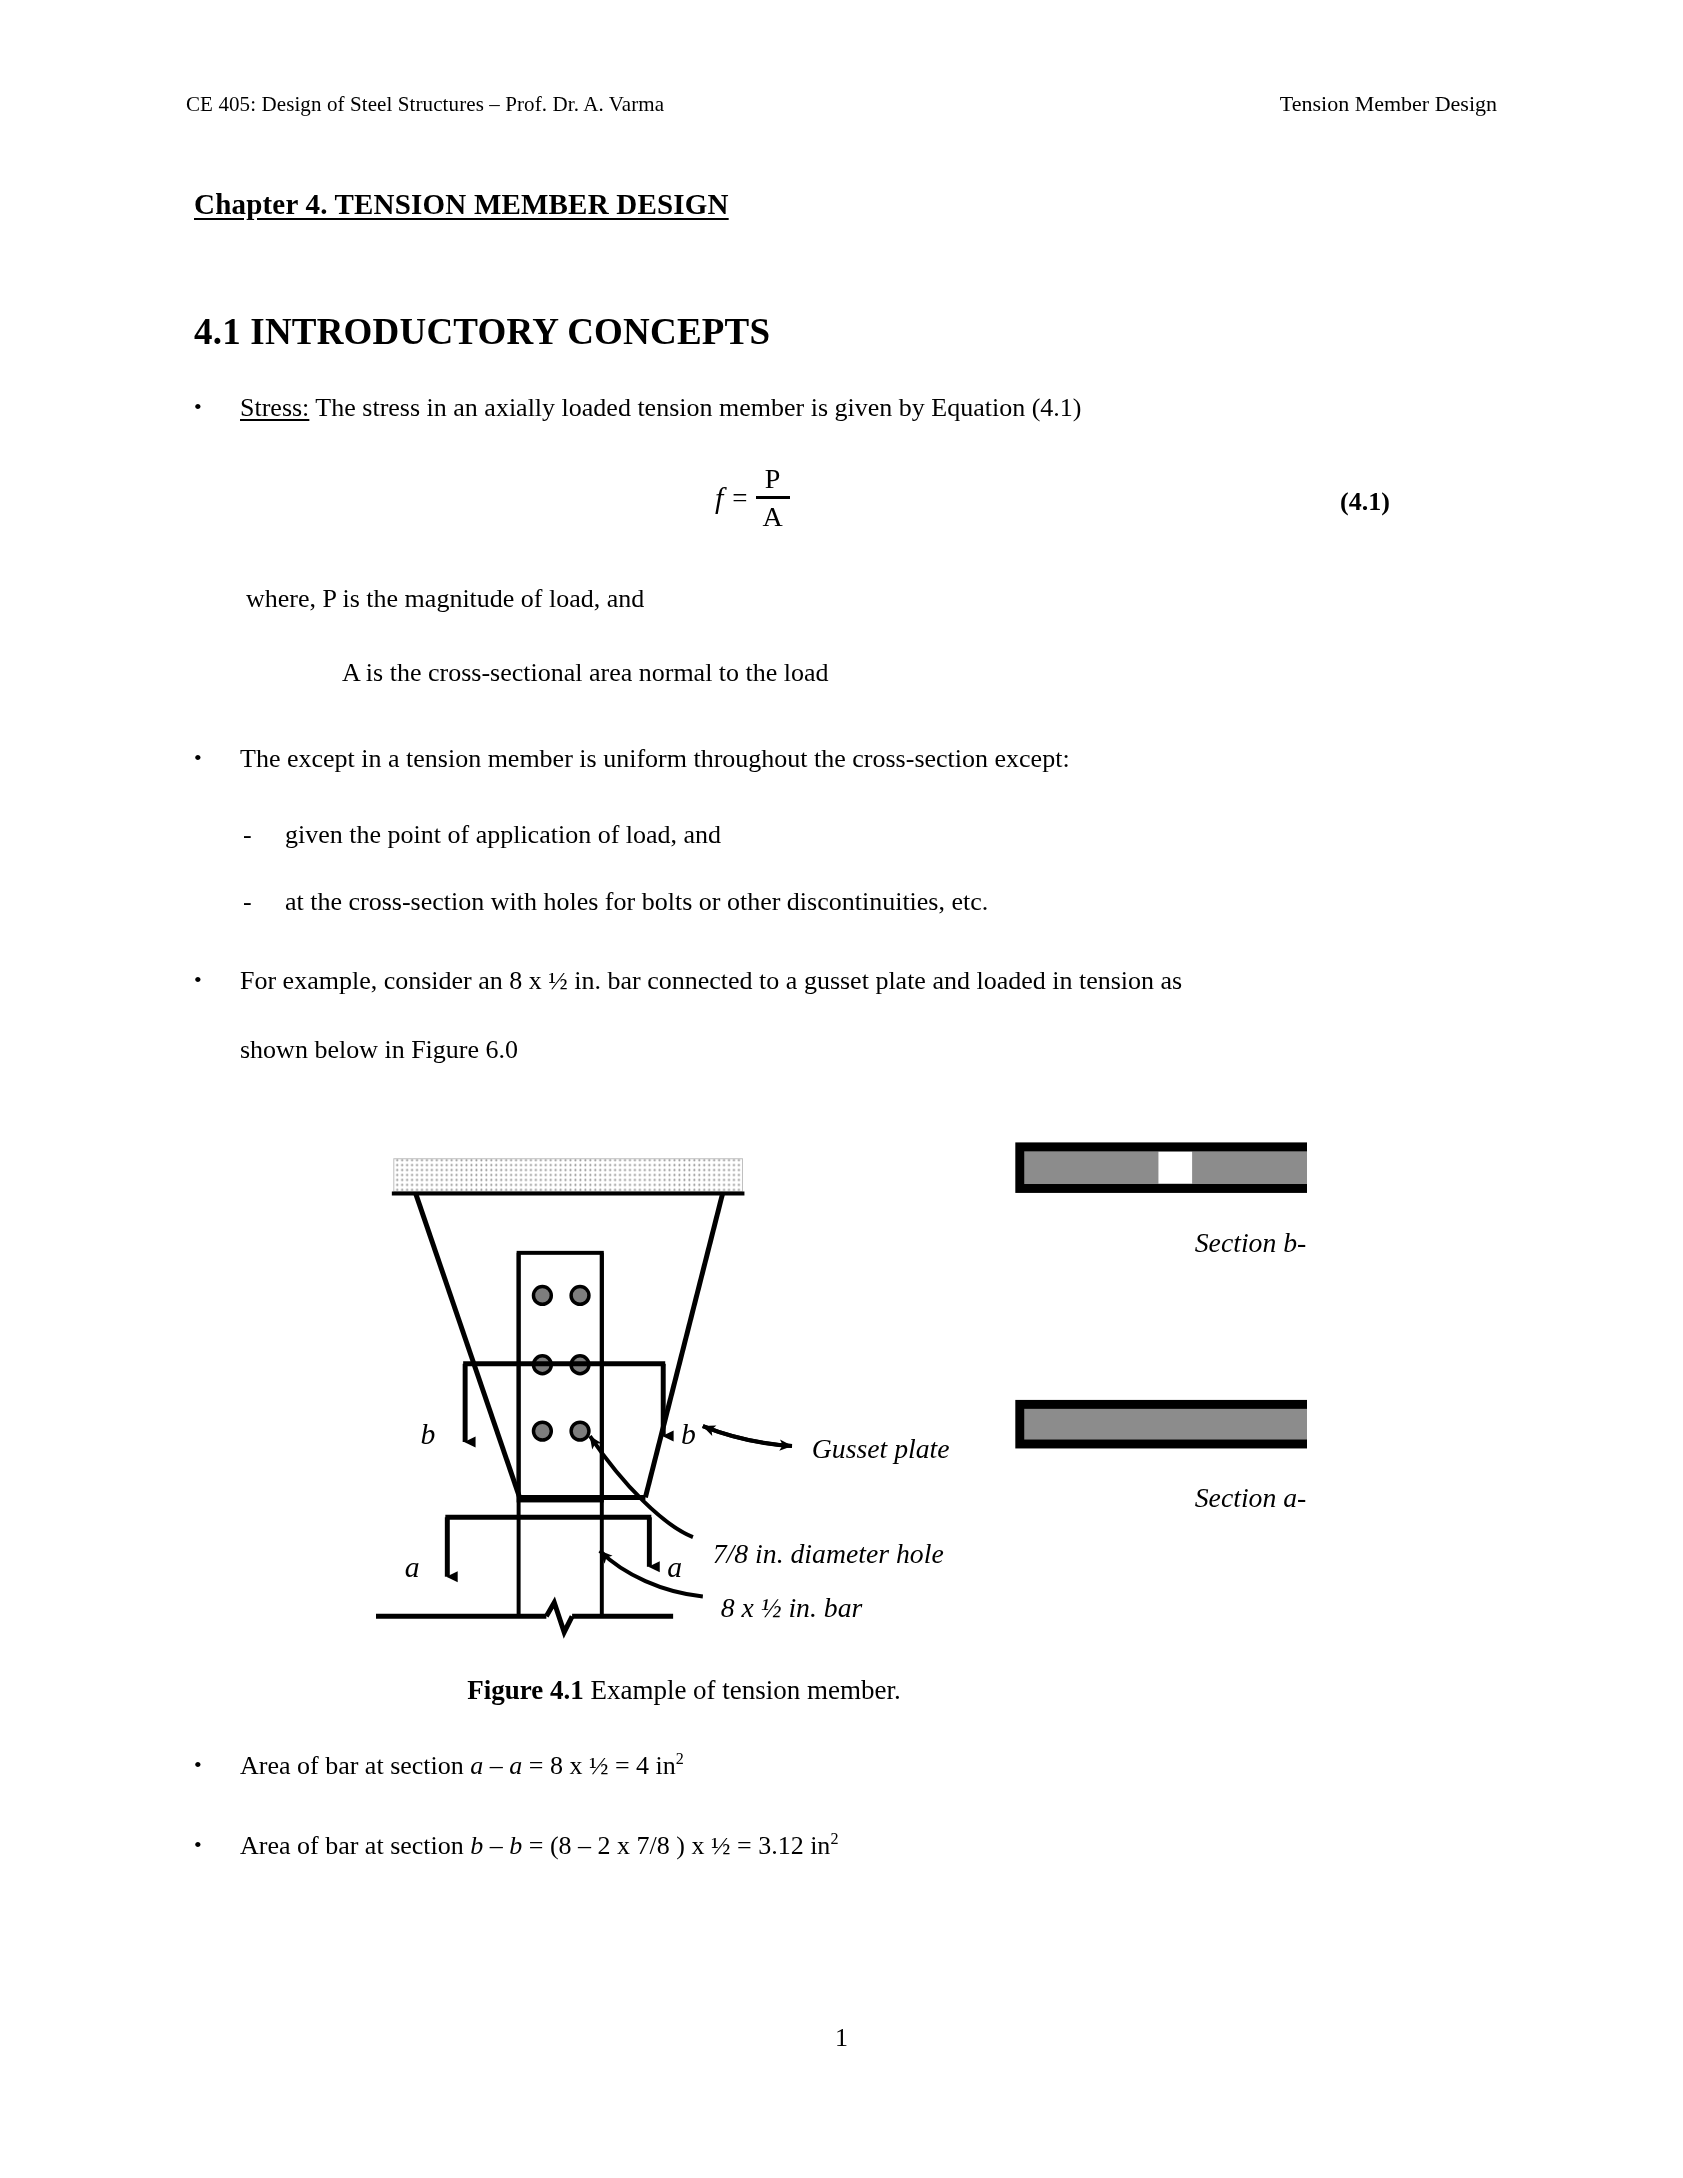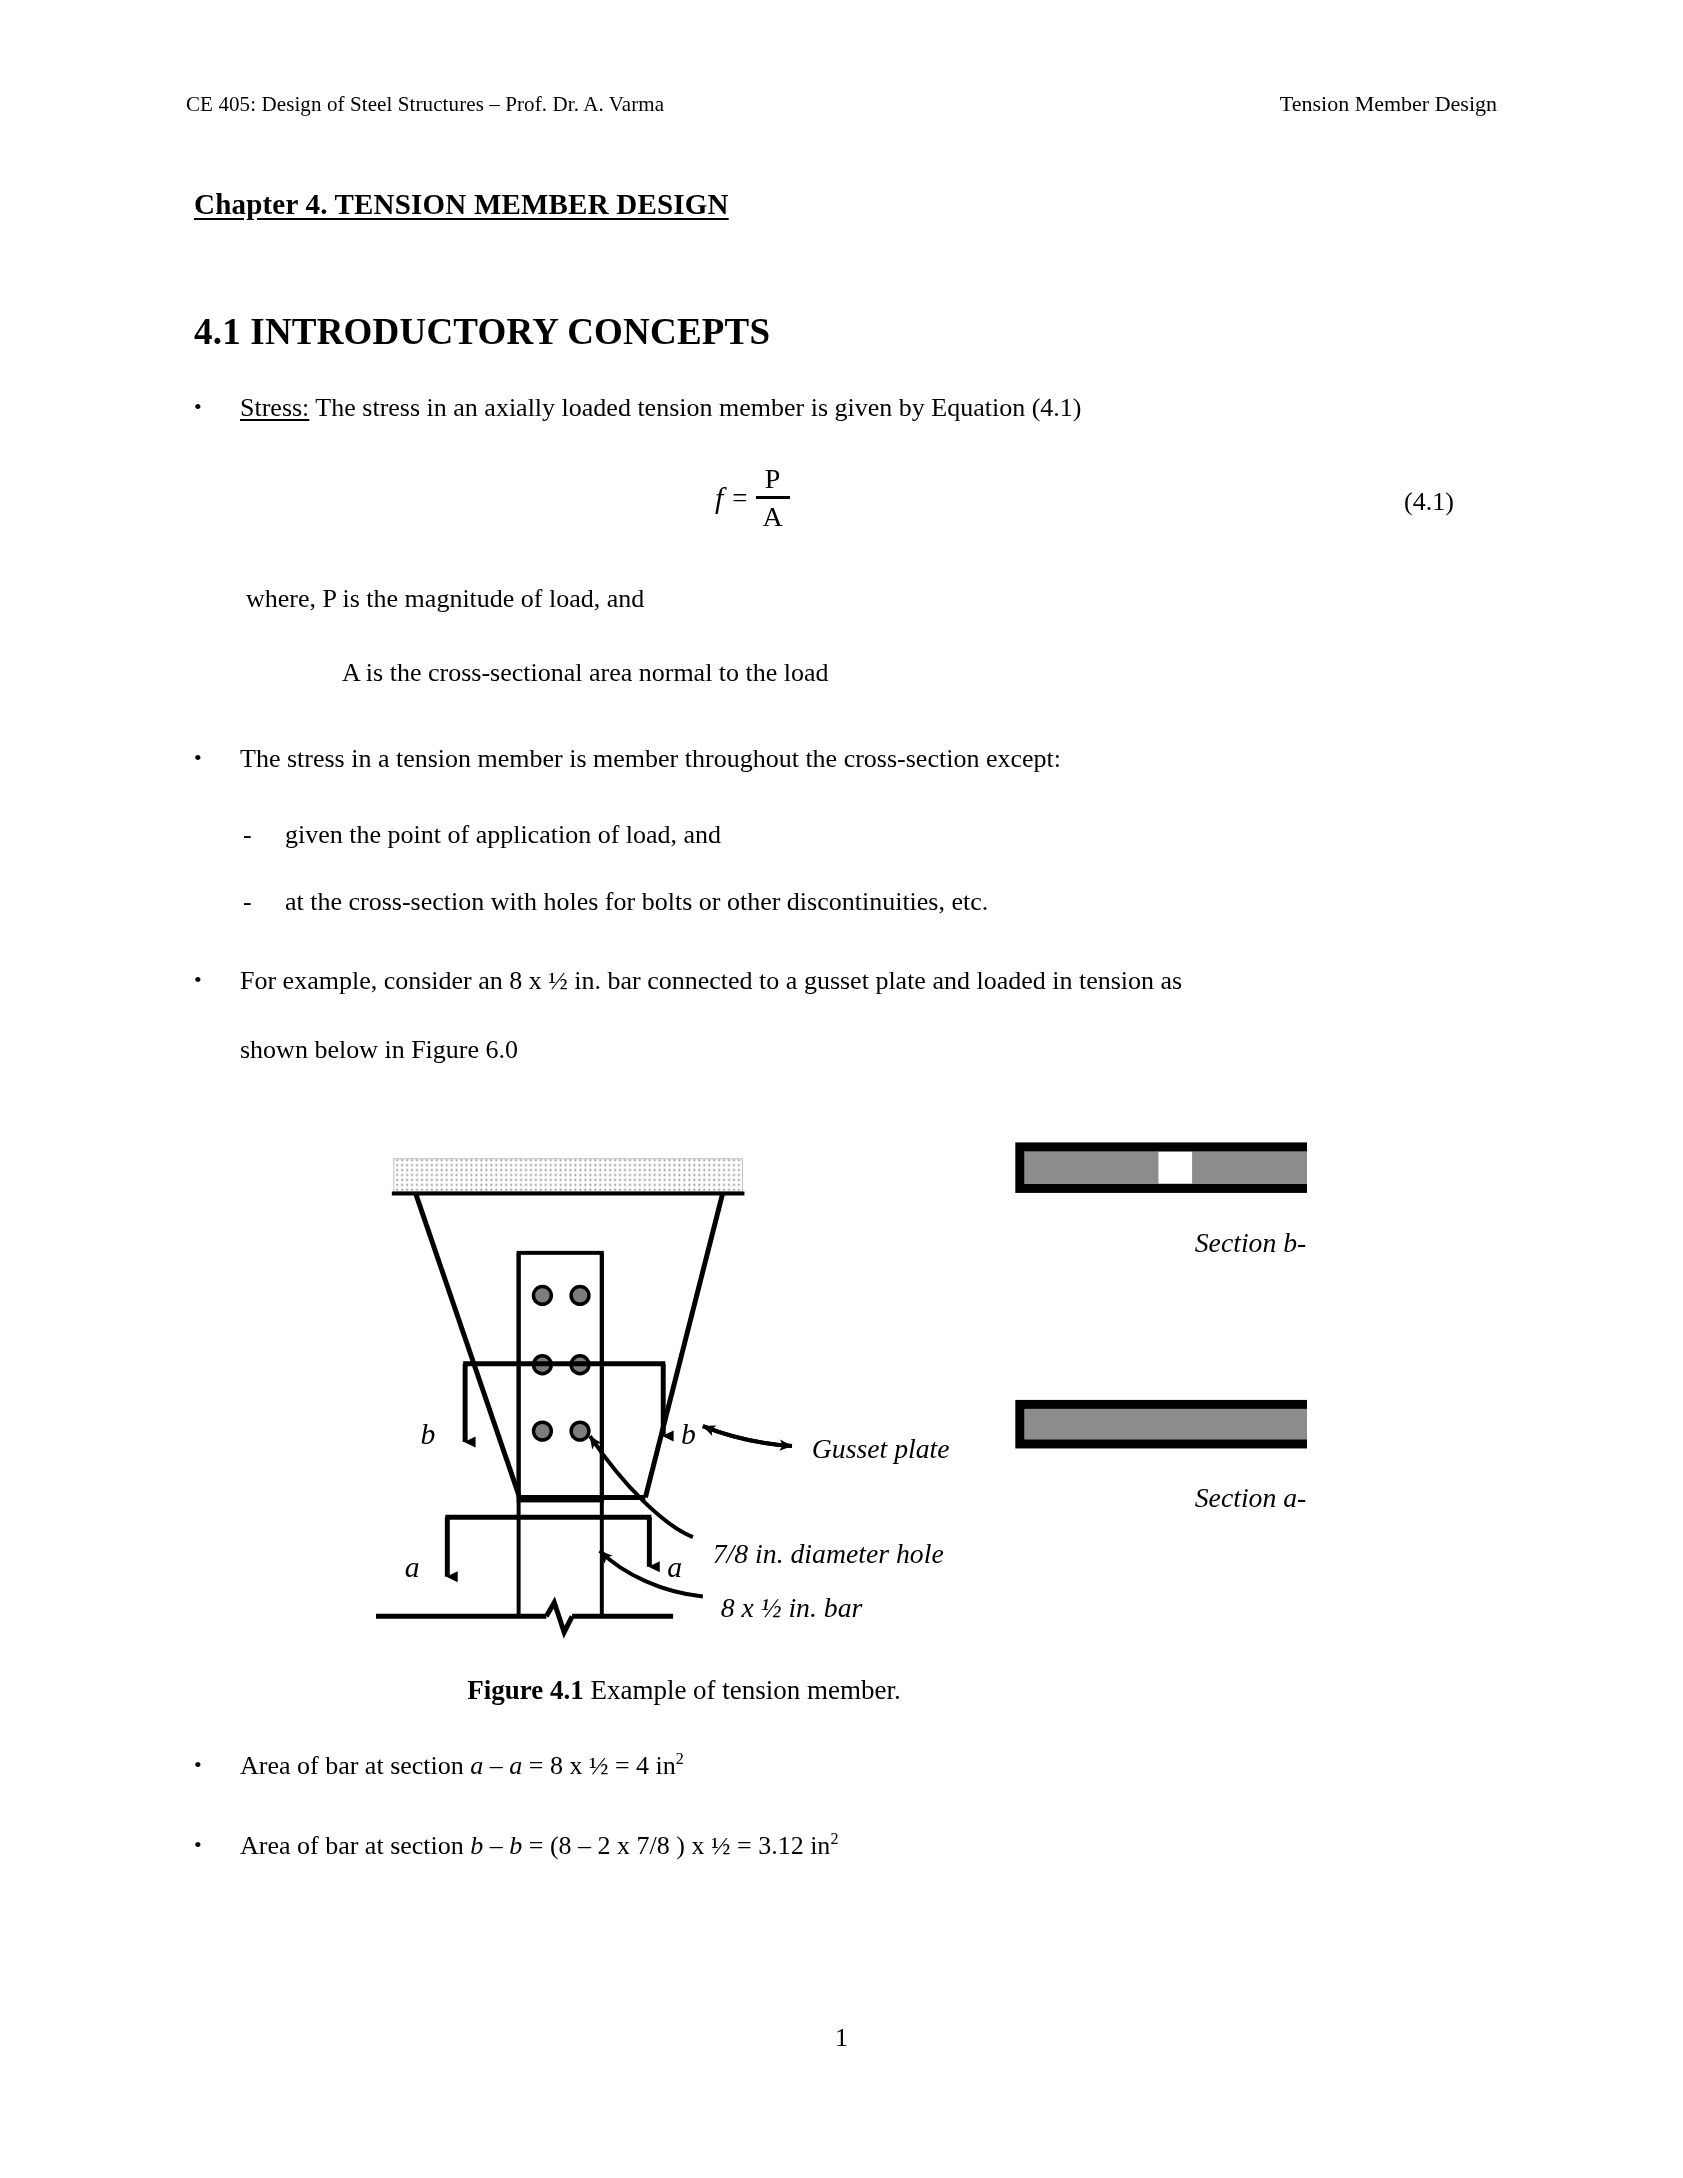--- a/index.html
+++ b/index.html
@@ -110,22 +110,23 @@
   .frac .num { padding: 0 6px 3px 6px; font-size: 28px; }
   .frac .den { padding: 4px 6px 0 6px; font-size: 28px; }
   .frac .bar {
     width: 100%;
     min-width: 34px;
     border-top: 3px solid #000;
   }
   .eq-number {
     position: absolute;
     top: 487px;
-    left: 1404px;
-    font-size: 26px;
+    left: 1340px;
+    font-size: 26px;
+    font-weight: bold;
   }
 
   
   .figure {
     position: absolute;
     top: 1129px;
     left: 376px;
     width: 931px;
     height: 525px;
   }
@@ -177,21 +178,21 @@
       <span class="den">A</span>
     </span>
   </div>
   <div class="eq-number">(4.1)</div>
 
   <div class="plain-line" style="top:584px; left:246px;">where, P is the magnitude of load, and</div>
   <div class="plain-line" style="top:658px; left:342px;">A is the cross-sectional area normal to the load</div>
 
   <div class="bullet-row" style="top:743px; left:194px; width:1307px;">
     <div class="bullet-mark">•</div>
-    <div class="bullet-text">The stress in a tension member is member throughout the cross-section except:</div>
+    <div class="bullet-text">The except in a tension member is uniform throughout the cross-section except:</div>
   </div>
 
   <div class="bullet-row" style="top:819px; left:243px; width:1267px;">
     <div class="dash-mark">-</div>
     <div class="bullet-text">given the point of application of load, and</div>
   </div>
   <div class="bullet-row" style="top:886px; left:243px; width:1267px;">
     <div class="dash-mark">-</div>
     <div class="bullet-text">at the cross-section with holes for bolts or other discontinuities, etc.</div>
   </div>

